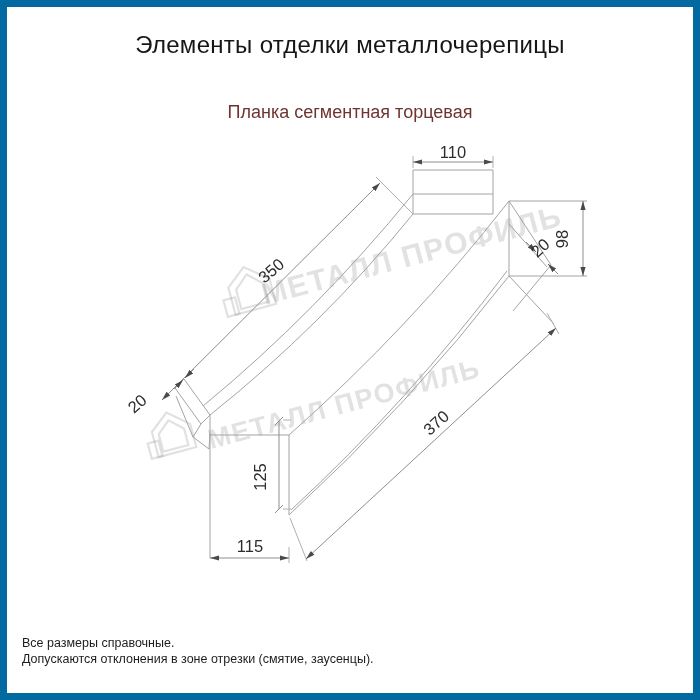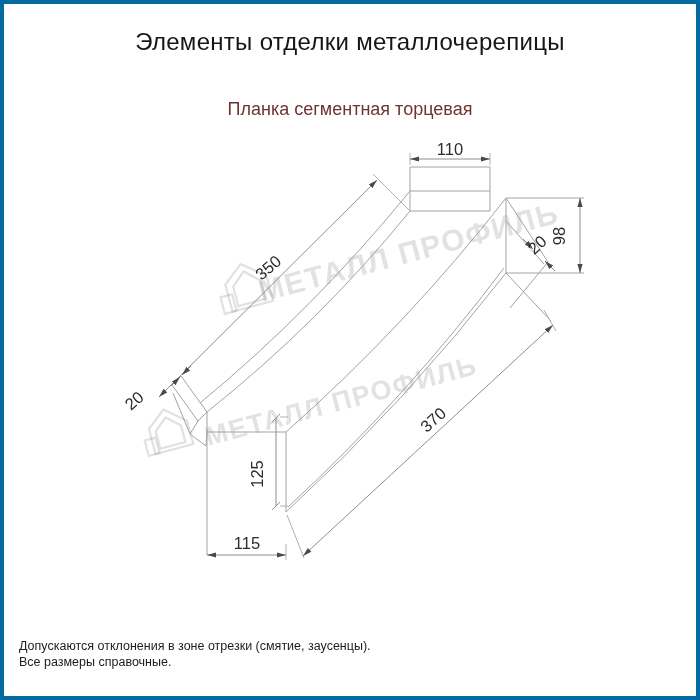--- a/index.html
+++ b/index.html
@@ -1,20 +1,20 @@
 <!DOCTYPE html>
 <html><head>
 <meta charset="utf-8">
 <style>
   html,body{margin:0;padding:0;background:#ffffff;}
   .page{
     position:relative;
     width:700px;height:700px;
     background:#ffffff;
-    border:4px solid #0369a1;
+    border:7px solid #0369a1;
     box-sizing:border-box;
     font-family:"Liberation Sans", sans-serif;
     overflow:hidden;
   }
   .title{
     position:absolute;left:0;top:24px;width:100%;
     text-align:center;
     font-size:24px;line-height:28px;
     color:#161616;
     letter-spacing:0.3px;
@@ -140,17 +140,17 @@
     </g>
 
     <g>
       <path class="xl" d="M283,511 L300,554 M540,306 L552,327"></path>
       <line class="dl" x1="299" y1="552" x2="549" y2="321" marker-start="url(#mstart)" marker-end="url(#mend)"></line>
       <text class="dt" x="433" y="420" text-anchor="middle" transform="rotate(-42 433 420)">370</text>
     </g>
   </svg>
 
   <div class="footer">
+    <div>Все размеры справочные.</div>
     <div>Допускаются отклонения в зоне отрезки (смятие, заусенцы).</div>
-    <div>Все размеры справочные.</div>
   </div>
 
 </div>
 
 </body></html>

